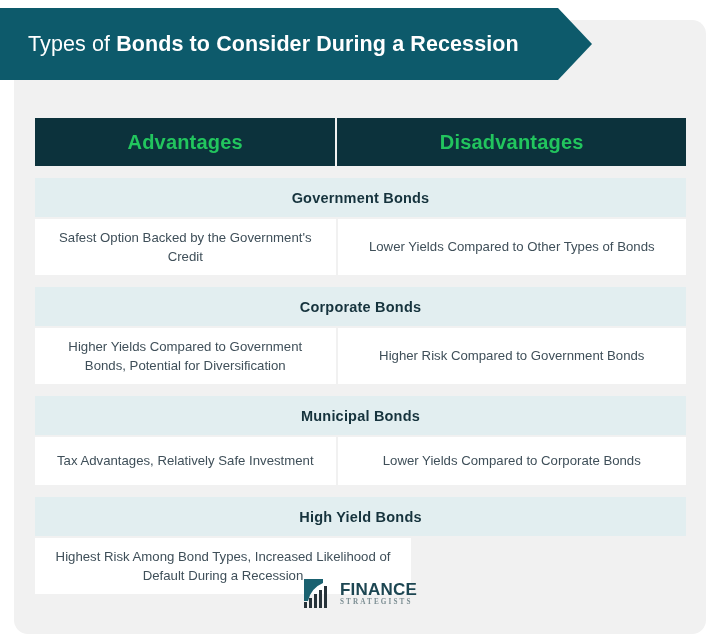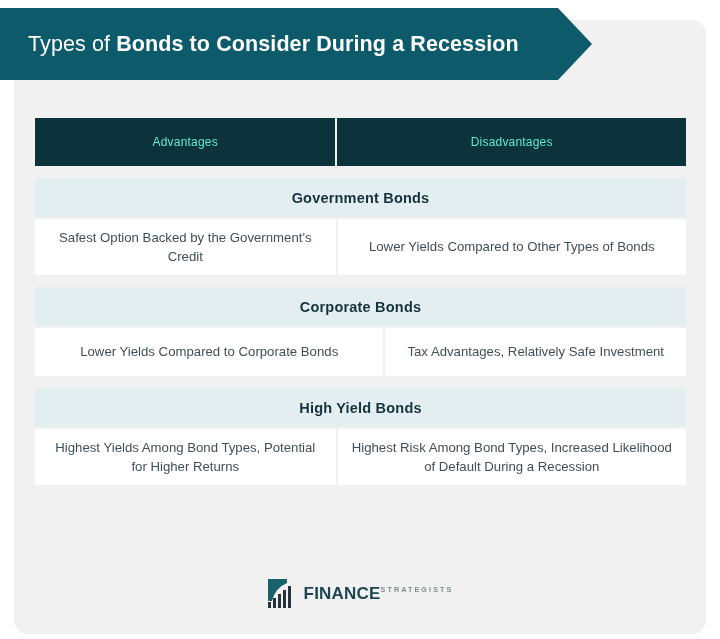--- a/index.html
+++ b/index.html
@@ -67,23 +67,23 @@
     top: 110px;
     width: 651px;
   }
   .thead {
     display: flex;
     height: 48px;
     gap: 2px;
   }
   .th {
     background: #0c323c;
-    color: #5eead4;
-    font-size: 12px;
-    font-weight: 400;
+    color: #22c55e;
+    font-size: 20px;
+    font-weight: 700;
     display: flex;
     align-items: center;
     justify-content: center;
     letter-spacing: 0.2px;
   }
   .th.left  { width: 324px; }
   .th.right { width: 376px; }
 
   .section-row {
     height: 39px;
@@ -130,36 +130,37 @@
     justify-content: center;
     gap: 5px;
   }
   .logo-mark {
     width: 32px;
     height: 31px;
     flex: 0 0 auto;
   }
   .logo-text {
     display: flex;
-    flex-direction: row;
+    flex-direction: column;
     justify-content: center;
     line-height: 1;
   }
   .logo-word {
     color: #1d4652;
     font-size: 17px;
     font-weight: 700;
     letter-spacing: 0.2px;
   }
   .logo-sub {
     color: #7c8e93;
     font-size: 7.2px;
     font-weight: 700;
     letter-spacing: 2.1px;
     margin-top: 1px;
+    font-family: Liberation Serif, serif;
   }
 </style>
 </head>
 <body>
 
 <div class="page">
 
   <div class="card"></div>
 
   <div class="banner">
@@ -175,29 +176,33 @@
       <div class="th right">Disadvantages</div>
     </div>
 
     <div class="section-row">Government Bonds</div>
     <div class="data-row tall">
       <div class="td left">Safest Option Backed by the Government's Credit</div>
       <div class="td right">Lower Yields Compared to Other Types of Bonds</div>
     </div>
 
     <div class="section-row">Corporate Bonds</div>
-
+    <div class="data-row tall">
+      <div class="td left">Higher Yields Compared to Government Bonds, Potential for Diversification</div>
+      <div class="td right">Higher Risk Compared to Government Bonds</div>
+    </div>
+
+    <div class="section-row">Municipal Bonds</div>
     <div class="data-row short">
+      <div class="td left">Tax Advantages, Relatively Safe Investment</div>
       <div class="td right">Lower Yields Compared to Corporate Bonds</div>
-      <div class="td left">Tax Advantages, Relatively Safe Investment</div>
     </div>
 
     <div class="section-row">High Yield Bonds</div>
     <div class="data-row tall">
-      <div class="td left">Highest Yields Among Bond Types, Potential for Higher Returns</div>
       <div class="td right">Highest Risk Among Bond Types, Increased Likelihood of Default During a Recession</div>
     </div>
 
   </div>
 
   <div class="logo">
     <svg class="logo-mark" viewBox="0 0 32 31">
       <path d="M1 1 H20 L20 5 Q8 10 5 23 H1 Z" fill="#1a6170"></path>
       <path d="M20 6 Q9 12 7 25 L10 25 Q12 13 22 8 Z" fill="#ffffff" opacity="0"></path>
       <path d="M1 30 V24 H4 V30 Z" fill="#27333a"></path>

